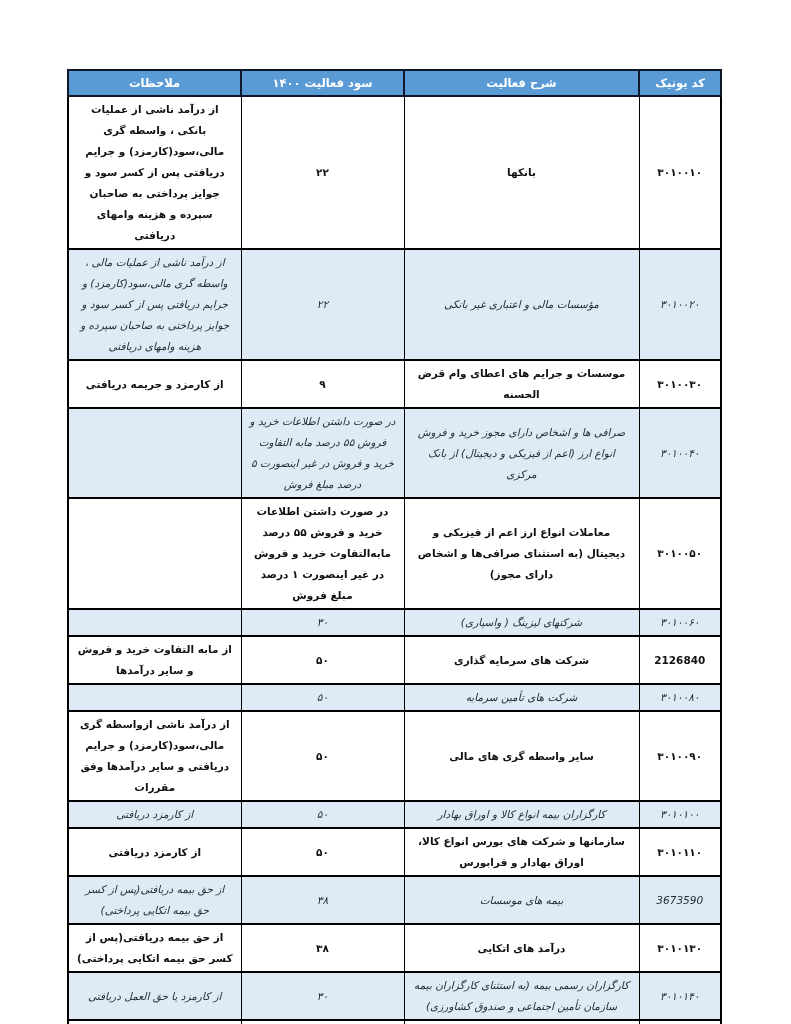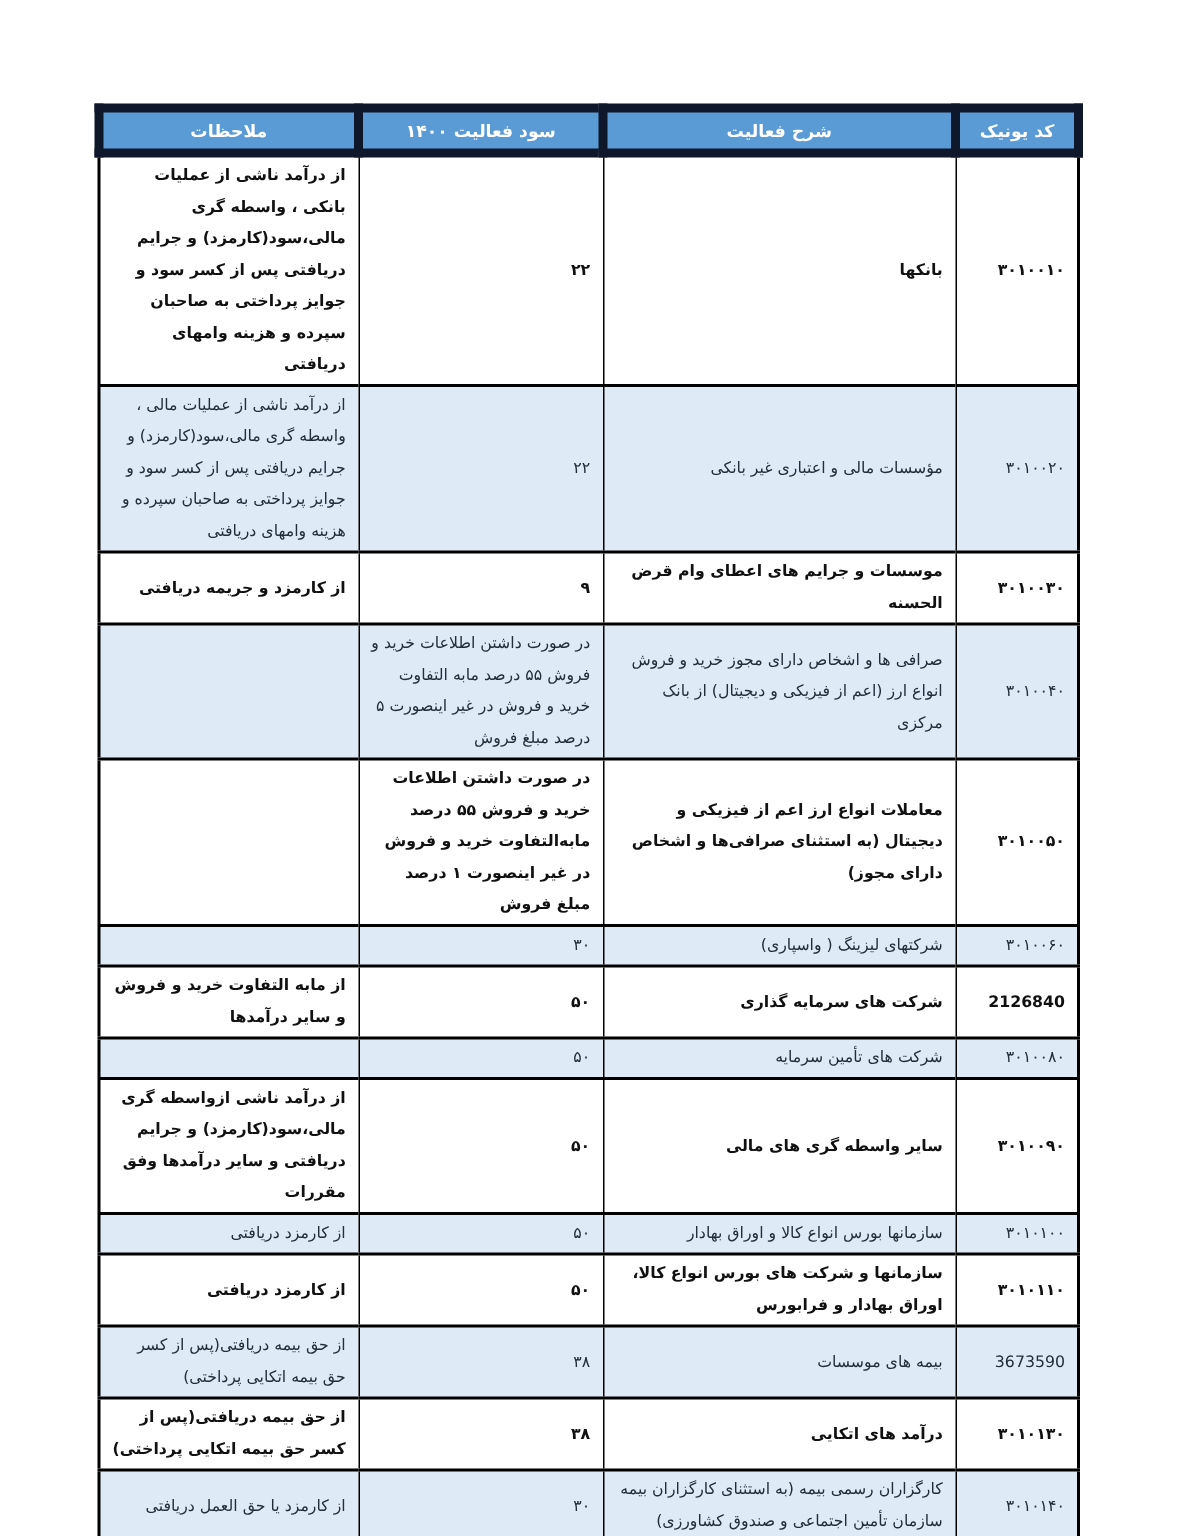--- a/index.html
+++ b/index.html
@@ -27,36 +27,37 @@
     table-layout: fixed;
     direction: rtl;
     border: 2px solid #000000;
   }
   .doc-table th {
     background: var(--header-bg, #5b9bd5);
     color: var(--header-text, #ffffff);
     font-weight: bold;
     font-size: 11.5px;
     padding: 5px 4px;
-    border: 6px solid #0f172a;
+    border: 2px solid #0f172a;
     text-align: center;
   }
   .doc-table td {
     border: 1px solid #000000;
     font-size: 10.5px;
     color: #111111;
-    text-align: right;
+    text-align: center;
     vertical-align: middle;
     padding: 2px 8px;
     line-height: 2.0;
     word-wrap: break-word;
   }
   .doc-table tr.band td {
     background: var(--band-bg, #deeaf6);
     color: #222e3a;
+    font-style: italic;
   }
   .doc-table tr.emph td {
     background: #ffffff;
     font-weight: bold;
     border-top-width: 2px;
     border-bottom-width: 2px;
   }
 </style>
 </head>
 <body>
@@ -127,21 +128,21 @@
           <td></td>
         </tr>
         <tr class="emph">
           <td>۳۰۱۰۰۹۰</td>
           <td>سایر واسطه گری های مالی</td>
           <td>۵۰</td>
           <td>از درآمد ناشی ازواسطه گری مالی،سود(کارمزد) و جرایم دریافتی و سایر درآمدها وفق مقررات</td>
         </tr>
         <tr class=" band">
           <td>۳۰۱۰۱۰۰</td>
-          <td>سازمانها بورس انواع کالا و اوراق بهادار</td>
+          <td>کارگزاران بیمه انواع کالا و اوراق بهادار</td>
           <td>۵۰</td>
           <td>از کارمزد دریافتی</td>
         </tr>
         <tr class="emph">
           <td>۳۰۱۰۱۱۰</td>
           <td>سازمانها و شرکت های بورس انواع کالا، اوراق بهادار و فرابورس</td>
           <td>۵۰</td>
           <td>از کارمزد دریافتی</td>
         </tr>
         <tr class=" band">

